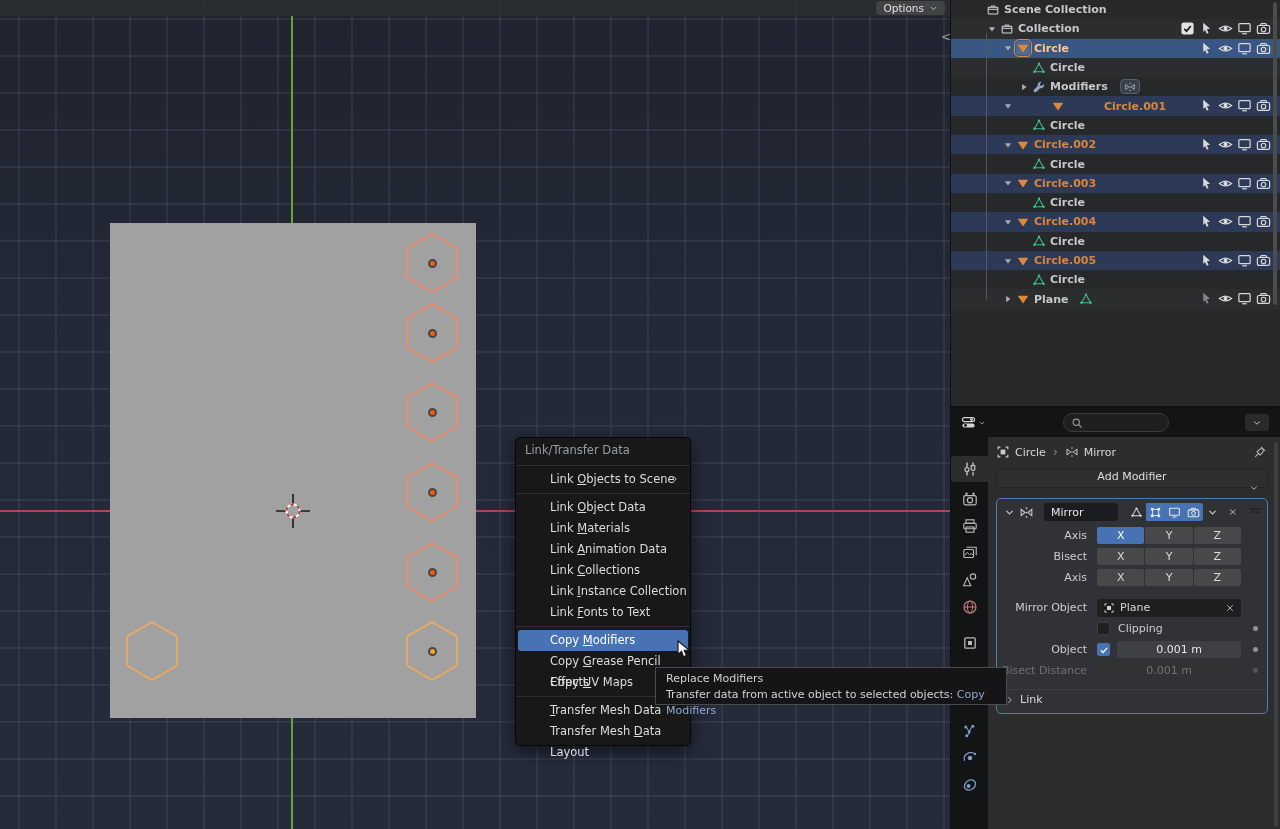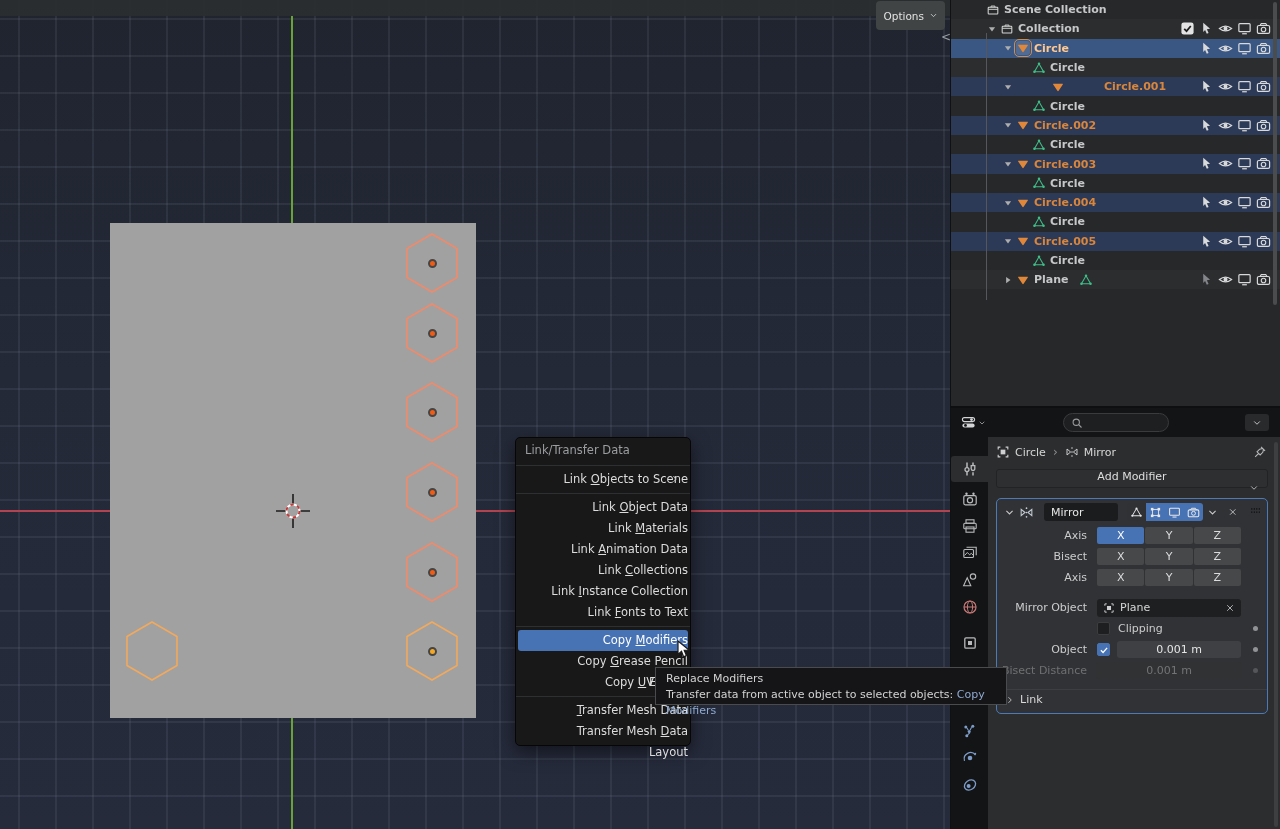--- a/index.html
+++ b/index.html
@@ -18,31 +18,31 @@
       linear-gradient(180deg,#20242f 0%, #242938 45%, #262b3c 100%);
   }
   .axis-y { position:absolute; left:291px; top:16px; width:2px; height:813px; background:#69a236; z-index:1; }
   .axis-x { position:absolute; left:0; top:510px; width:950px; height:2px; background:#b2434f; z-index:1; }
   .plane { position:absolute; left:110px; top:223px; width:366px; height:495px; background:#a1a1a1; z-index:2; }
   .hex { position:absolute; z-index:3; }
   .hex svg { overflow:visible; }
   .origin-dot { position:absolute; width:9px; height:9px; border-radius:50%; border:2px solid #454545; z-index:4; }
   .cursor3d { position:absolute; z-index:4; }
   .vp-header { position:absolute; left:0; top:0; width:950px; height:16px; background:rgba(43,46,47,0.95); z-index:5; }
-  .options-btn { position:absolute; right:5px; top:1px; height:29px; padding:0 7px; background:#414445;
+  .options-btn { position:absolute; right:5px; top:1px; height:14px; padding:0 7px; background:#414445;
     border-radius:4px; display:flex; align-items:center; gap:5px; color:#e2e2e2; font-size:10.5px; z-index:6; }
   .options-btn .chev { width:9px; height:9px; color:#c9c9c9; }
   .region-toggle { position:absolute; left:941px; top:30px; color:#9aa0a6; font-size:12px; z-index:12; }
 
   
   .ctx-menu { position:absolute; left:515px; top:437px; width:176px; background:#181819; border:1px solid #060607;
     border-radius:5px; box-shadow:0 6px 18px rgba(0,0,0,0.5); z-index:40; padding-bottom:3px; font-size:11.5px; }
   .menu-title { height:24px; line-height:24px; padding-left:9px; color:#9b9da0; }
   .menu-sep { height:1px; background:#2e2f31; margin:3px 0; }
-  .menu-item { position:relative; height:21px; line-height:21px; padding-left:32px; color:#dcdcdd; margin:0 2px; border-radius:3px;text-align:right; }
+  .menu-item { position:relative; height:21px; line-height:21px; padding-left:32px; color:#dcdcdd; margin:0 2px; border-radius:3px; }
   .menu-item.hl { background:#4772b3; color:#ffffff; }
   .menu-item .sub-arrow { position:absolute; right:8px; top:5px; width:10px; height:10px; color:#c4c4c4; }
 
   
   .tooltip { position:absolute; left:655px; top:667px; width:352px; height:38px; background:#151517;
     border:1px solid #4a4b4d; z-index:50; padding:3px 10px; line-height:16px; color:#d2d2d3; font-size:11px; }
   .tooltip .link { color:#8ea9cf; }
 
   
   .mouse-cursor { position:absolute; left:677px; top:640px; z-index:60; }
@@ -322,20 +322,44 @@
             <span style="width: 13px; flex: 0 0 auto;"></span>
             <span class="ico obj-ico">
               <svg viewBox="0 0 16 16">
                 <path d="M8 3.2 L13.2 12.2 L2.8 12.2 Z" fill="none" stroke="#3fbe8a" stroke-width="1.2"></path>
                 <circle cx="8" cy="3.2" r="1.4" fill="#3fbe8a"></circle>
                 <circle cx="13.2" cy="12.2" r="1.4" fill="#3fbe8a"></circle>
                 <circle cx="2.8" cy="12.2" r="1.4" fill="#3fbe8a"></circle>
               </svg>
             </span>
             <span class="lbl">Circle</span>
+          </div>
+          <div class="ol-row" style="padding-left: 68px;">
+            <span class="ico expand">
+              <svg viewBox="0 0 16 16">
+                <path d="M5 3 L12 8 L5 13 Z" fill="currentColor"></path>
+              </svg>
+            </span>
+            <span class="ico obj-ico" style="color: rgb(143, 163, 199);">
+              <svg viewBox="0 0 16 16">
+                <path d="M13 3.3 L10.9 5.4 L8.9 4.9 L8.4 2.9 L10.5 0.8 A3.8 3.8 0 0 0 5.8 5.5 L1.3 10 A2 2 0 0 0 4.1 12.8 L8.6 8.3 A3.8 3.8 0 0 0 13.3 3.6 Z" fill="currentColor" transform="translate(1,1.5) scale(0.95)"></path>
+              </svg>
+            </span>
+            <span class="lbl">Modifiers</span>
+            <span class="badge">
+              <span class="ico">
+                <svg viewBox="0 0 16 16">
+                  <path d="M6.4 8 L2.3 4.6 V11.4 Z" fill="none" stroke="currentColor" stroke-width="1.1"></path>
+                  <path d="M9.6 8 L13.7 4.6 V11.4 Z" fill="none" stroke="currentColor" stroke-width="1.1"></path>
+                  <circle cx="8" cy="3.4" r="0.9" fill="currentColor"></circle>
+                  <circle cx="8" cy="8" r="0.9" fill="currentColor"></circle>
+                  <circle cx="8" cy="12.6" r="0.9" fill="currentColor"></circle>
+                </svg>
+              </span>
+            </span>
           </div>
           <div class="ol-row selected" style="padding-left: 52px; gap: 35px;">
             <span class="ico expand">
               <svg viewBox="0 0 16 16">
                 <path d="M3 5 L13 5 L8 12 Z" fill="currentColor"></path>
               </svg>
             </span>
             <span class="ico obj-ico">
               <svg viewBox="0 0 16 16">
                 <path d="M3 4.2 C2.4 4.2 2.2 4.7 2.5 5.2 L7.3 12.4 C7.6 12.9 8.4 12.9 8.7 12.4 L13.5 5.2 C13.8 4.7 13.6 4.2 13 4.2 Z" fill="#e0873a"></path>

